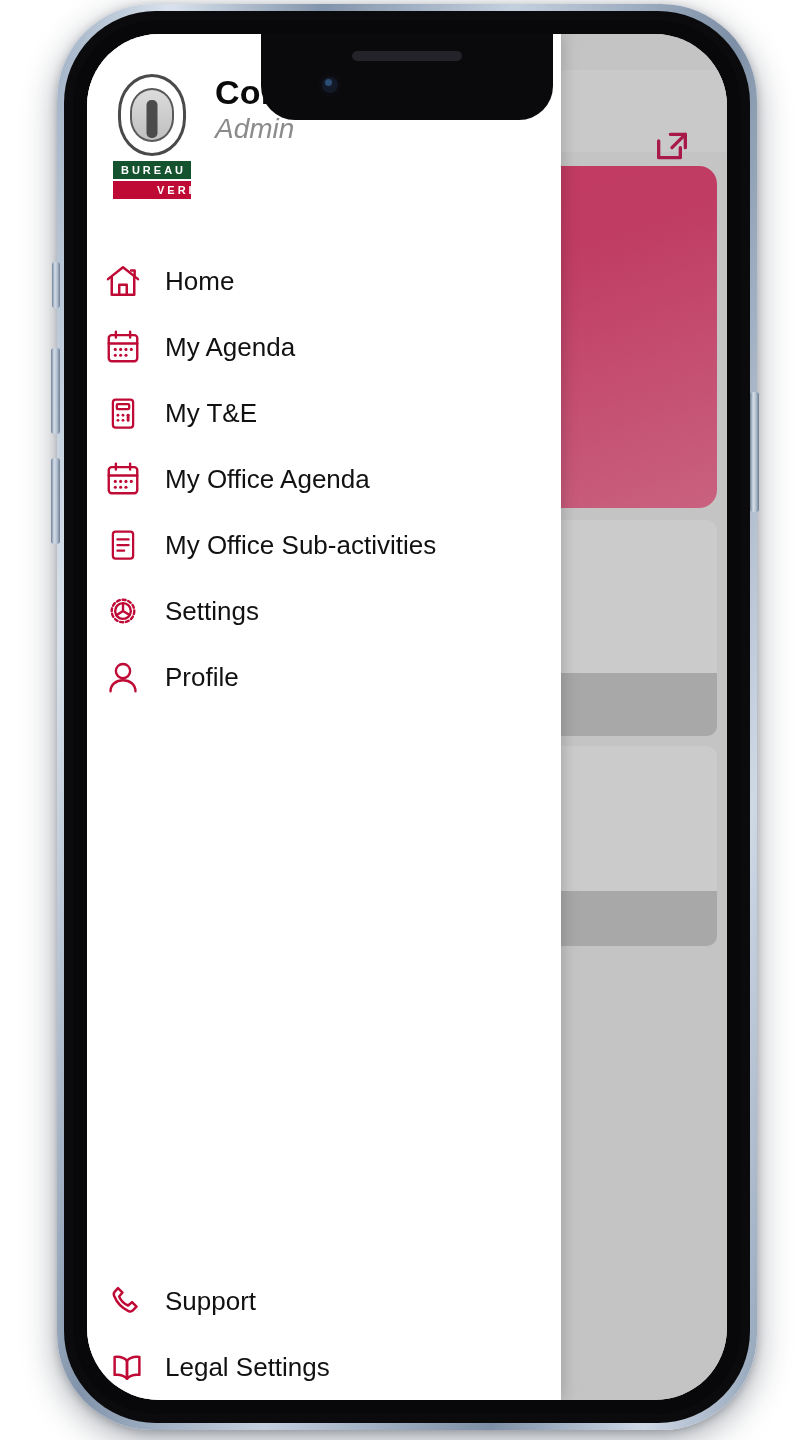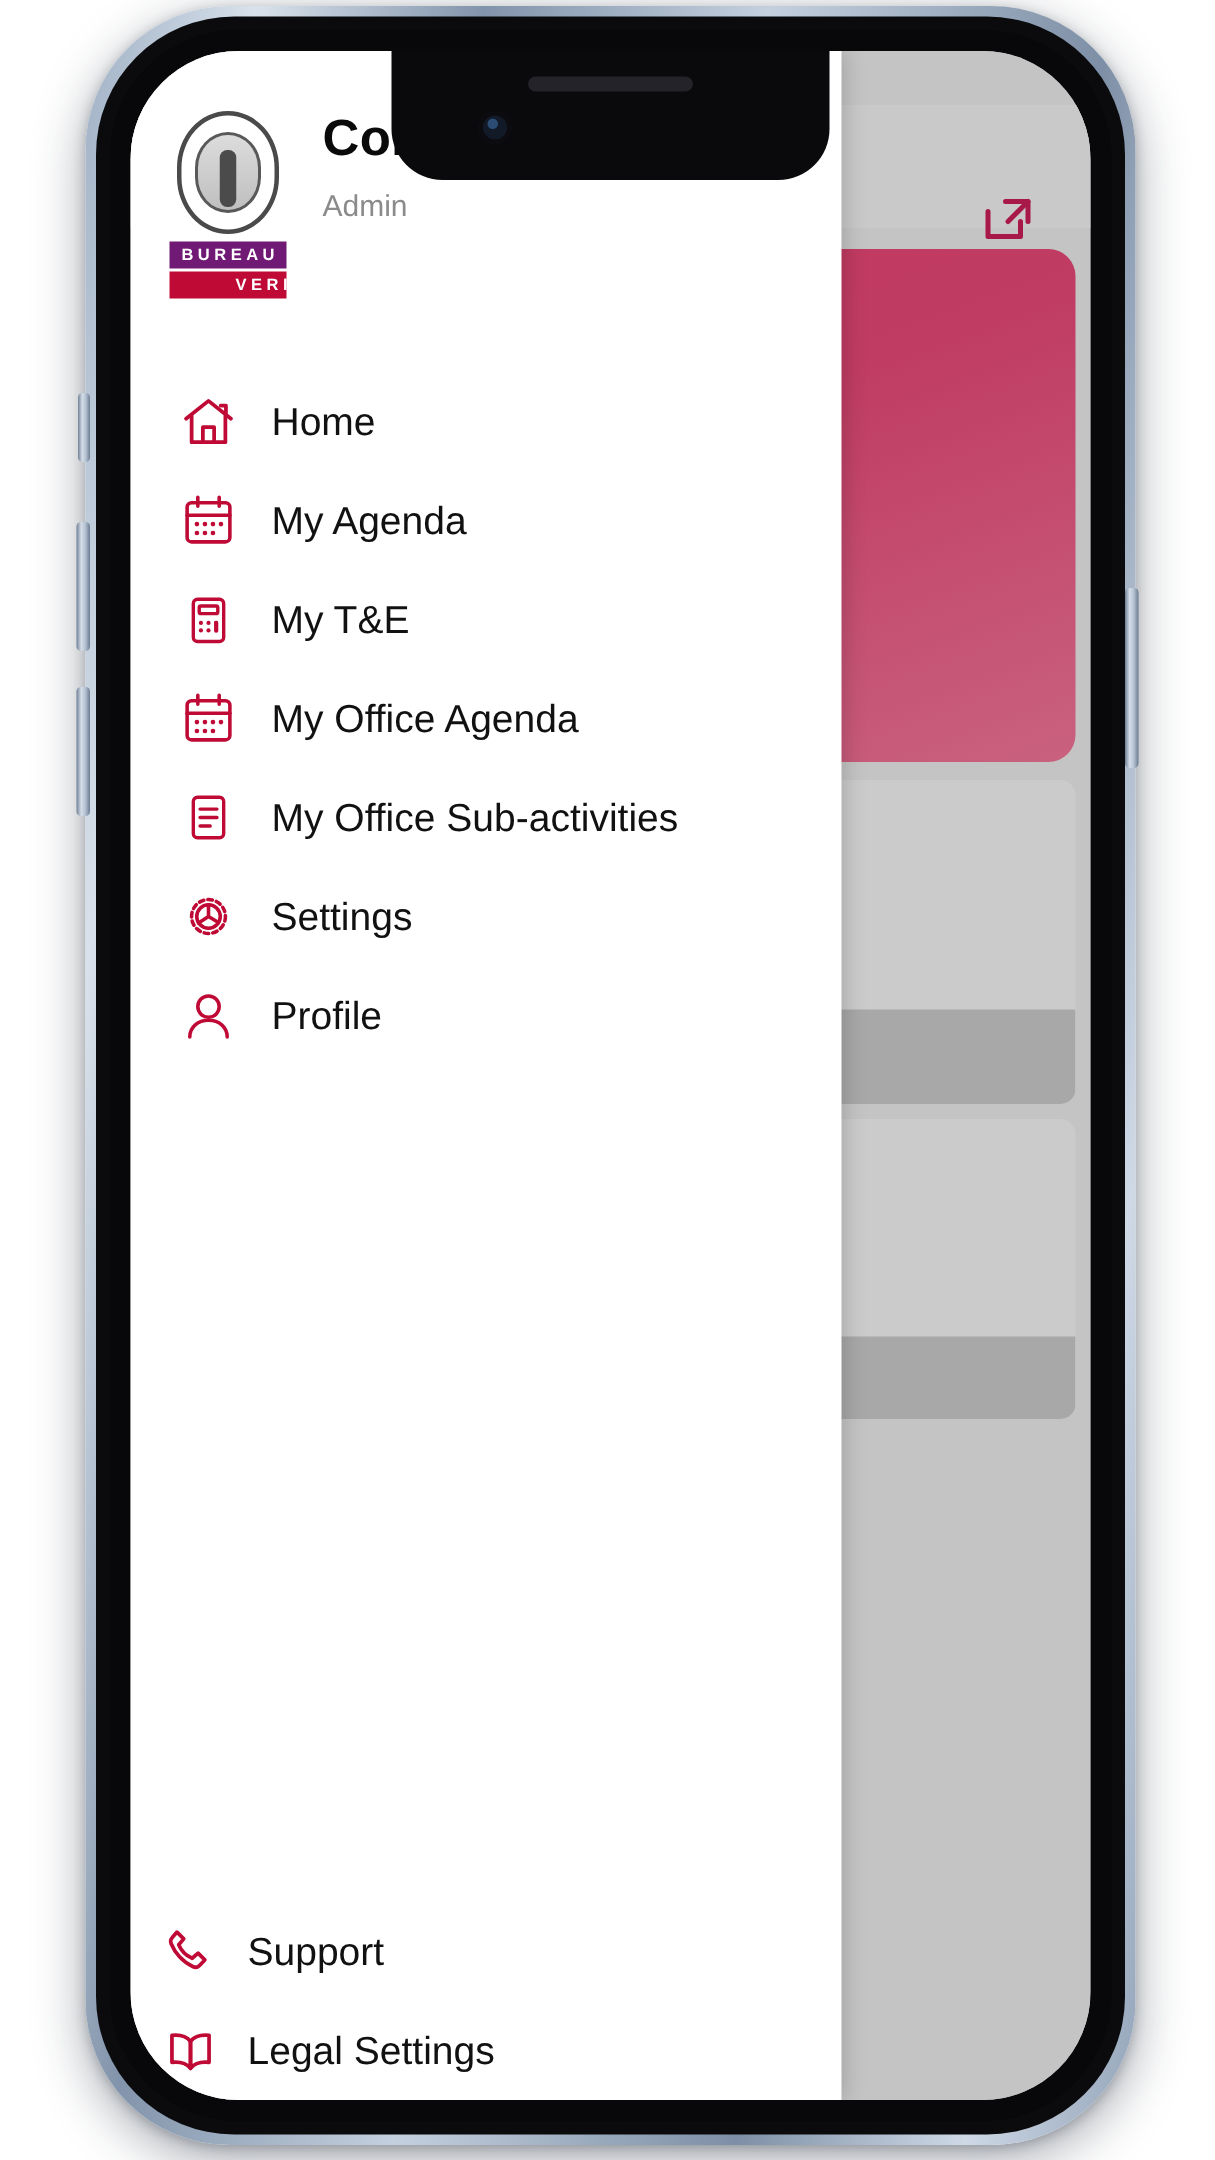--- a/index.html
+++ b/index.html
@@ -219,31 +219,32 @@
     top: 40px;
   }
   .user-name {
     font-size: 34px;
     font-weight: bold;
     color: #0a0a0a;
     letter-spacing: .2px;
     line-height: 1.1;
   }
   .user-role {
-    margin-top: 16px;
-    font-size: 20px;
+    margin-top: 2px;
+    font-size: 28px;
     color: #8b8b8b;
+    font-style: italic;
   }
 
   .nav-list { flex: 1 1 auto; padding-top: 38px; }
   .nav-item {
     display: flex;
     align-items: center;
     height: 66px;
-    padding-left: 24px;
+    padding-left: 8px;
   }
   .nav-icon {
     width: 56px;
     min-width: 56px;
     display: flex;
     align-items: center;
     justify-content: center;
   }
   .nav-label {
     margin-left: 14px;
@@ -315,21 +316,21 @@
     width: 78px;
     margin-top: 5px;
     text-align: center;
     font-size: 11px;
     font-weight: bold;
     letter-spacing: 3px;
     color: #ffffff;
     padding: 3px 0 3px 3px;
     box-sizing: border-box;
   }
-  .bv-band-grey { background: #701a75; }
+  .bv-band-grey { background: #14532d; }
   .bv-band-red  { background: #bf0a35; margin-top: 2px; padding-left: 44px; }
 </style>
 </head>
 <body>
 
 <div id="stage">
 
   <div class="phone-outer"></div>
   <div class="phone-band"></div>
   <div class="phone-bezel"></div>

